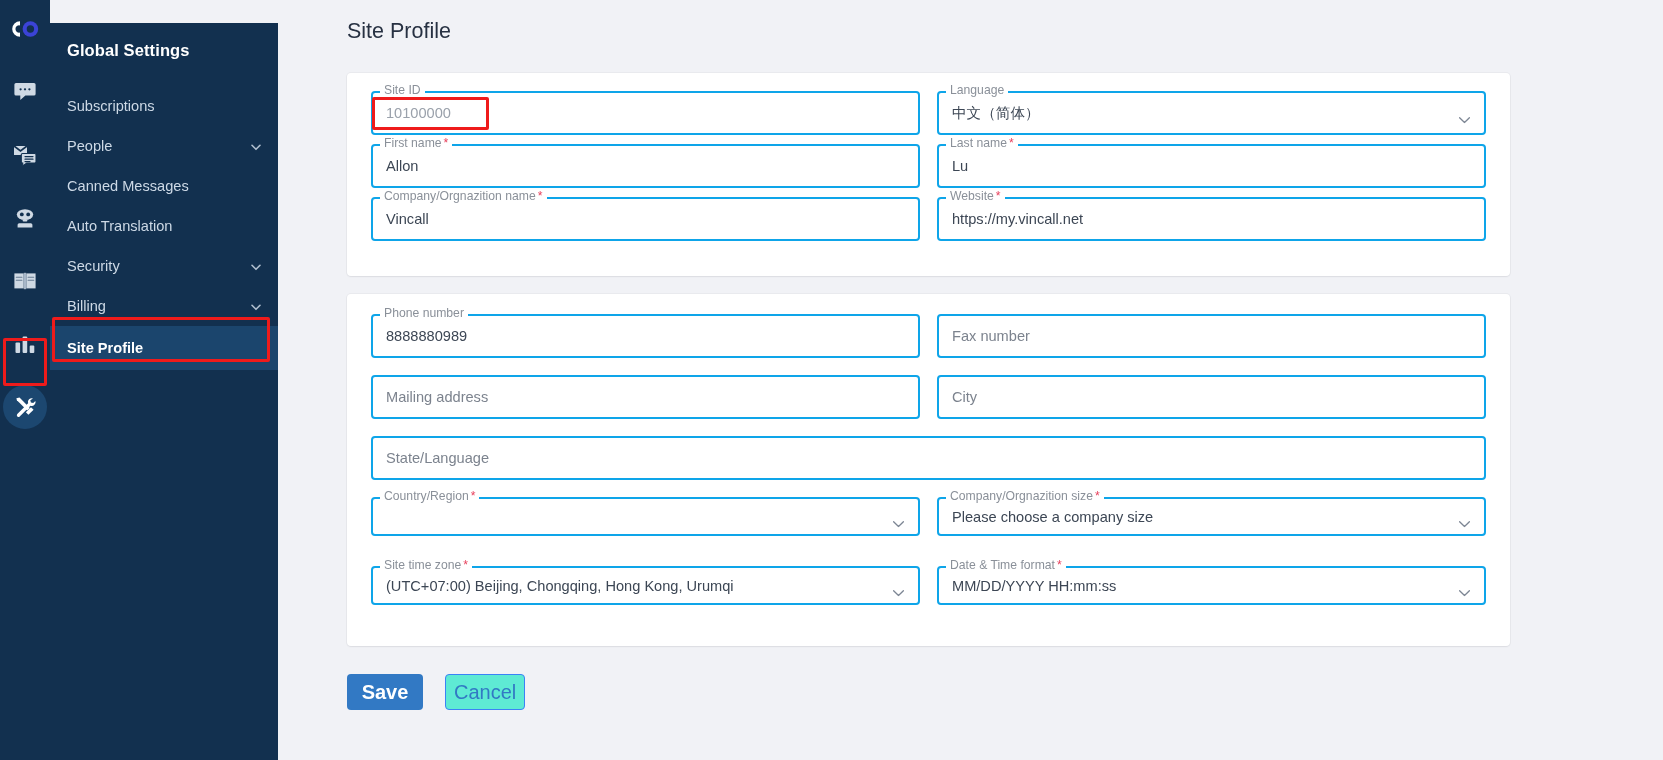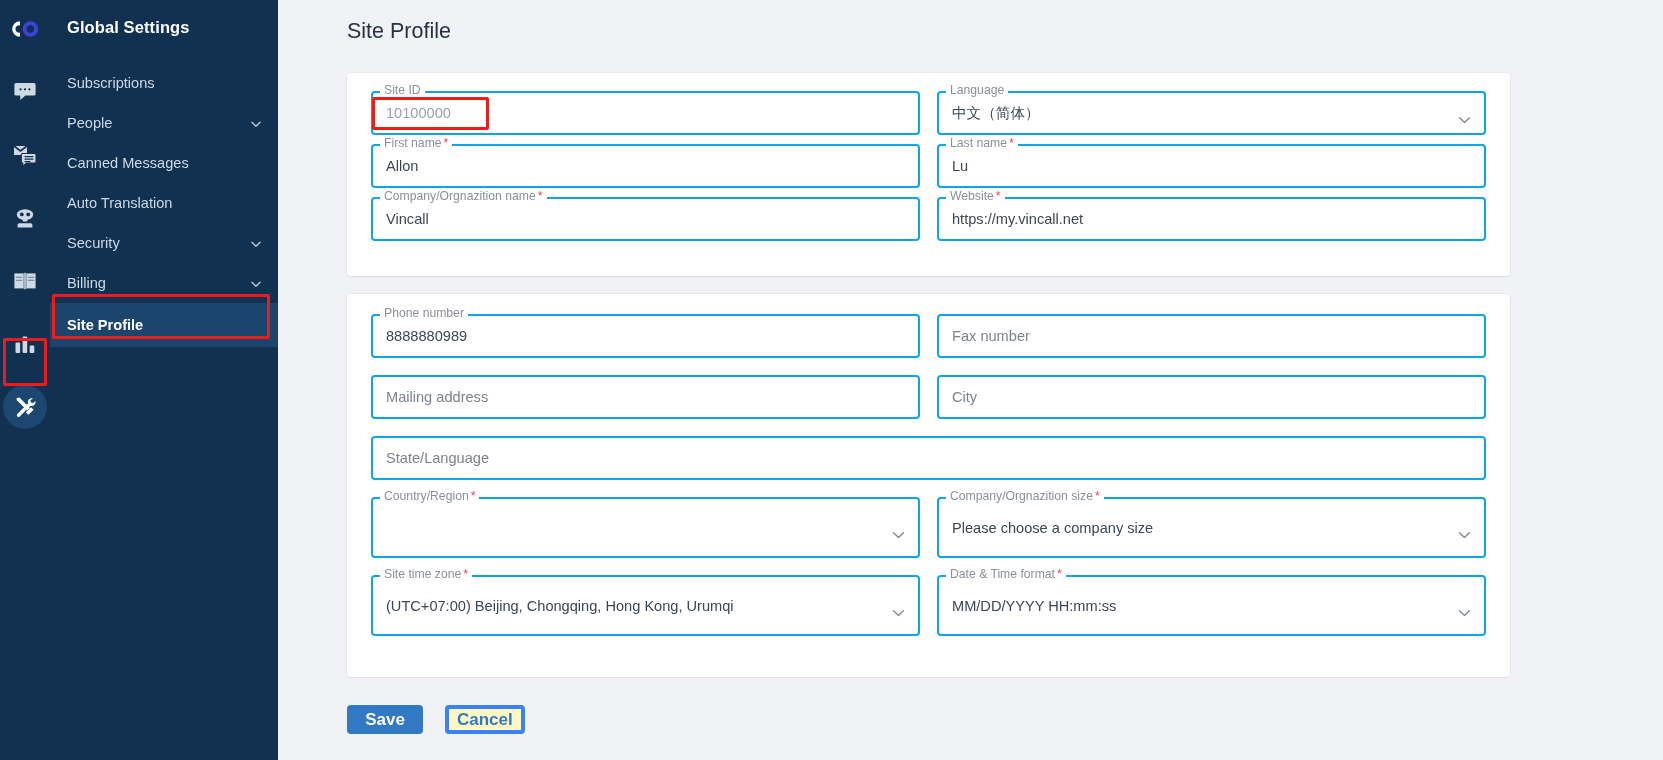--- a/index.html
+++ b/index.html
@@ -37,20 +37,21 @@
     border-radius: 2px;
     pointer-events: none;
   }
 
   
   .sidebar {
     width: 228px; flex: 0 0 228px;
     background: #12304f;
     padding-top: 0;
     position: relative;
+    margin-top: 23px;
   }
   .sidebar-title {
     color: #ffffff;
     font-size: 16.5px;
     font-weight: bold;
     padding: 18px 0 0 17px;
     letter-spacing: .1px;
   }
   .nav { margin-top: 26px; }
   .nav-item {
@@ -104,21 +105,21 @@
   .field { position: relative; margin-bottom: 9px; }
   .field-box {
     position: relative;
     height: 44px;
     border: 2px solid #0ea5e9;
     border-radius: 4px;
     display: flex; align-items: center;
     padding: 0 13px;
     background: #fff;
   }
-  .field.tall .field-box { height: 61px; }
+  .field.tall .field-box { height: 39px; }
   .field-legend {
     position: absolute;
     top: -8px; left: 9px;
     background: #ffffff;
     padding: 0 4px;
     font-size: 12.2px;
     color: #8a9099;
     line-height: 14px;
     white-space: nowrap;
     z-index: 2;
@@ -147,31 +148,31 @@
     z-index: 5;
   }
 
   
   .actions {
     margin: 28px 0 0 69px;
     display: flex;
     gap: 22px;
   }
   .btn {
-    height: 29px;
+    height: 36px;
     min-width: 76px;
     border-radius: 4px;
-    font-size: 17px;
+    font-size: 20px;
     display: inline-flex; align-items: center; justify-content: center;
     padding: 0 8px;
     cursor: pointer;
     border: 1px solid transparent;
   }
   .btn-primary { background: #3279c4; color: #ffffff; font-weight: bold; }
-  .btn-secondary { background: #fef9c3; color: #3279c4; border: 4px solid #3b82f6; font-weight: bold; }
+  .btn-secondary { background: #5eead4; color: #3279c4; border: 1px solid #3b82f6; }
 </style>
 </head>
 <body>
 
 <div class="app">
 
   <div class="rail">
 
     <div class="rail-logo">
       <svg width="34" height="22" viewBox="0 0 34 22">
@@ -460,21 +461,21 @@
               <span class="caret">
                 <svg width="11" height="7" viewBox="0 0 11 7">
                     <path d="M0.6 1.2L5.5 6 10.4 1.2" fill="none" stroke="#7d8694" stroke-width="1.3" stroke-linecap="round" stroke-linejoin="round"></path>
                   </svg>
               </span>
             </div>
           </div>
         </div>
       </div>
 
-      <div class="row" style="margin-top:8px;align-items:flex-end;">
+      <div class="row" style="margin-top:21px;align-items:flex-end;">
         <div class="col">
           <div class="field tall">
             <span class="field-legend">
               <span>Site time zone</span><span class="req">*</span>
             </span>
             <div class="field-box">
               <span class="val">(UTC+07:00) Beijing, Chongqing, Hong Kong, Urumqi</span>
               <span class="caret">
                 <svg width="11" height="7" viewBox="0 0 11 7">
                     <path d="M0.6 1.2L5.5 6 10.4 1.2" fill="none" stroke="#7d8694" stroke-width="1.3" stroke-linecap="round" stroke-linejoin="round"></path>

